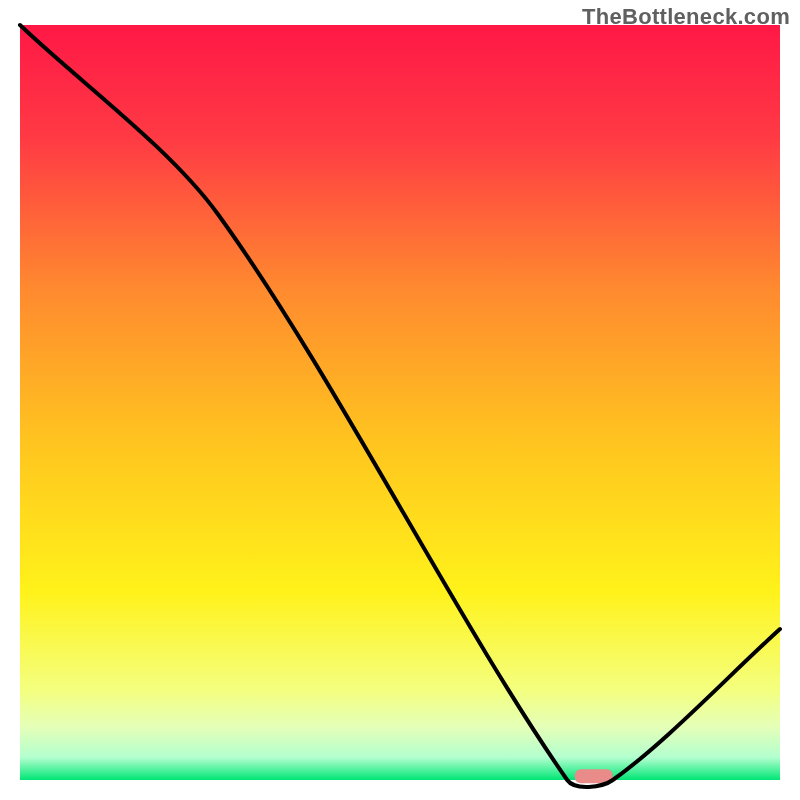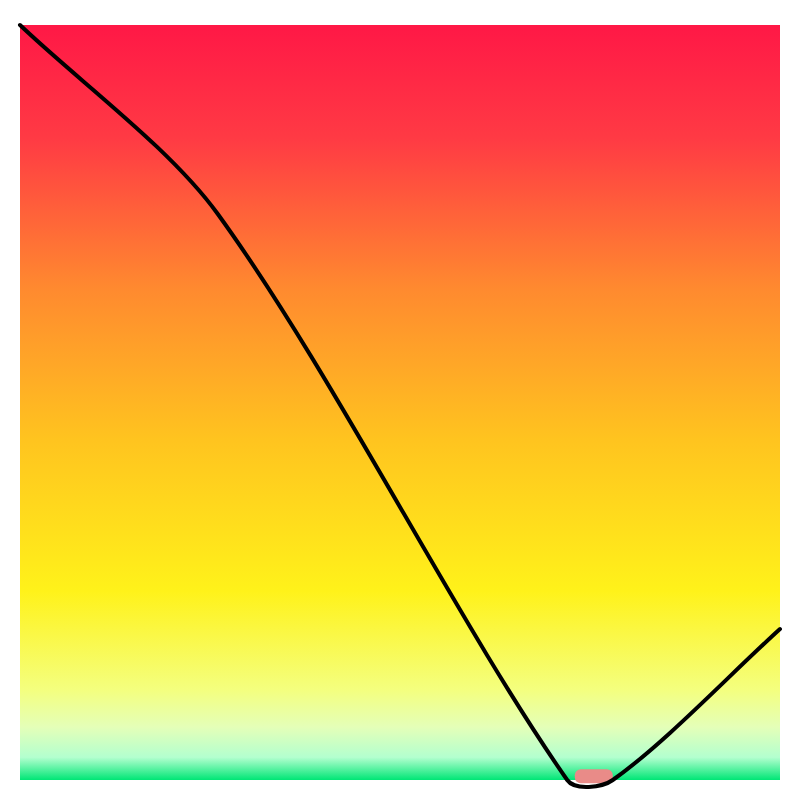--- a/index.html
+++ b/index.html
@@ -23,14 +23,15 @@
           <stop offset="93%" stop-color="#e4ffb8"></stop>
           <stop offset="97%" stop-color="#b3ffcf"></stop>
           <stop offset="100%" stop-color="#00e676"></stop>
         </linearGradient>
   </defs>
   <rect id="plot-rect" fill="url(#bg)" x="20" y="25" width="760" height="755"></rect>
   <rect id="marker" rx="6" ry="6" x="574.8" y="769.225" width="38.000000000000114" height="14" fill="#e98b88"></rect>
   <path id="curve" fill="none" stroke-linecap="round" stroke-linejoin="round" d="M 20 25 C 79.06385660365441 81.4185371150798 169.81382322119154 147.81695272660747 217.6 213.75 C 333.97382322119154 374.3169527266075 456.2430280417439 621.0187617121395 567.1999999999999 780 C 574.8030280417439 790.8937617121395 602.0536673669338 787.6254521973356 612.8000000000001 780 C 665.8936673669339 742.3254521973356 730.061659738267 674.0998168631679 780 629" stroke="#000000" stroke-width="4"></path>
 </svg>
 
+<div class="attribution">TheBottleneck.com</div>
 
 </div>
 
 </body></html>

